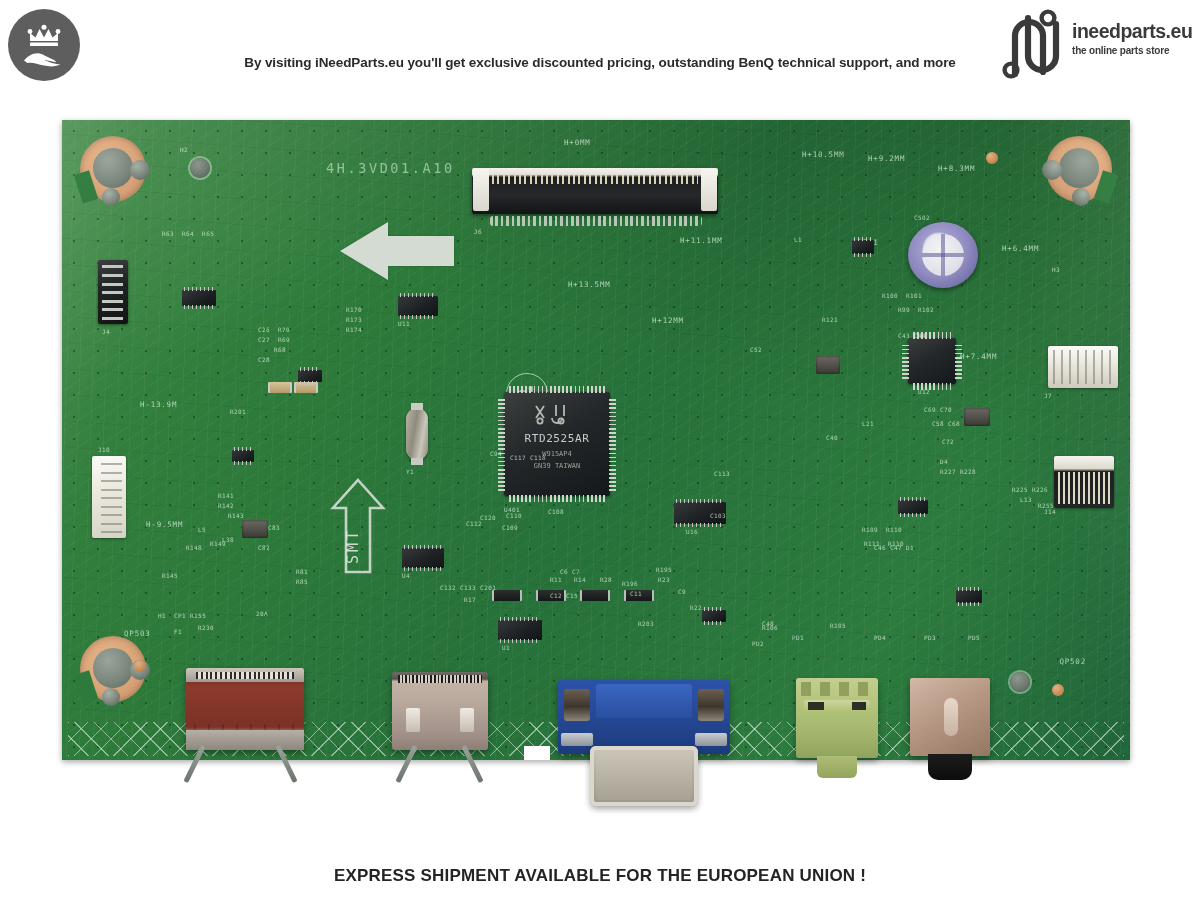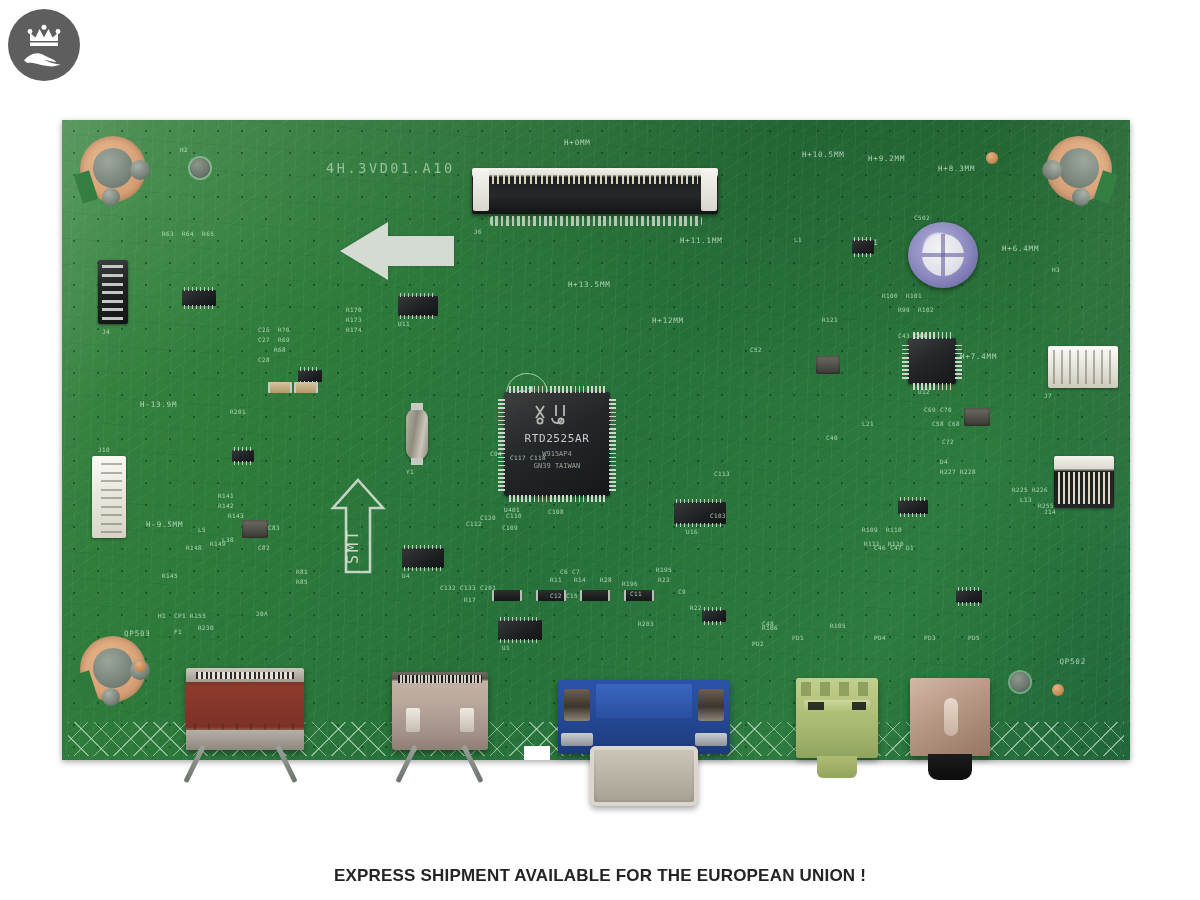--- a/index.html
+++ b/index.html
@@ -584,21 +584,38 @@
         <rect x="22" y="33.6" width="28" height="3.4" rx="0.6"></rect>
         <circle cx="22" cy="22.5" r="2.4"></circle>
         <circle cx="36" cy="18.2" r="2.5"></circle>
         <circle cx="50" cy="22.5" r="2.4"></circle>
 
         <path d="M16 51.5 C20 46.5 26 43.6 31.4 44.4 C34 44.8 36 46 38 47.2 L45 50.6 C46.5 51.3 47.5 52.2 48 53.2 C44 52.6 40 51.8 36.4 51.1 C39.6 52.8 45.8 55.2 52.5 55.6 C48 57.7 42 57.9 36 56.6 C29.8 55.3 24.2 52.8 19.4 53.9 Z"></path>
       </g>
     </svg>
   </div>
 
-
+  <div class="header-tagline">By visiting iNeedParts.eu you'll get exclusive discounted pricing, outstanding BenQ technical support, and more</div>
+
+  <div class="brand-logo">
+    <div class="brand-mark">
+      <svg width="72" height="74" viewBox="0 0 72 74" aria-hidden="true">
+        <g fill="none" stroke="#3a3a3a" stroke-width="6.2" stroke-linecap="round">
+          <path d="M17 66 L17 28 A14 14 0 0 1 45 28 L45 64"></path>
+          <path d="M30 10 L30 48 A14 14 0 0 0 58 48 L58 16"></path>
+        </g>
+        <circle cx="13" cy="62" r="6.4" fill="none" stroke="#3a3a3a" stroke-width="4.4"></circle>
+        <circle cx="50" cy="10" r="6.4" fill="none" stroke="#3a3a3a" stroke-width="4.4"></circle>
+      </svg>
+    </div>
+    <div class="brand-text">
+      <div class="brand-name">ineedparts.eu</div>
+      <div class="brand-sub">the online parts store</div>
+    </div>
+  </div>
 </div>
 
 <div class="photo-stage">
 
   <div class="pcb">
     <div class="traces"></div>
     <div class="traces2"></div>
     <div class="vias"></div>
     <div class="hatch-band"></div>
 

